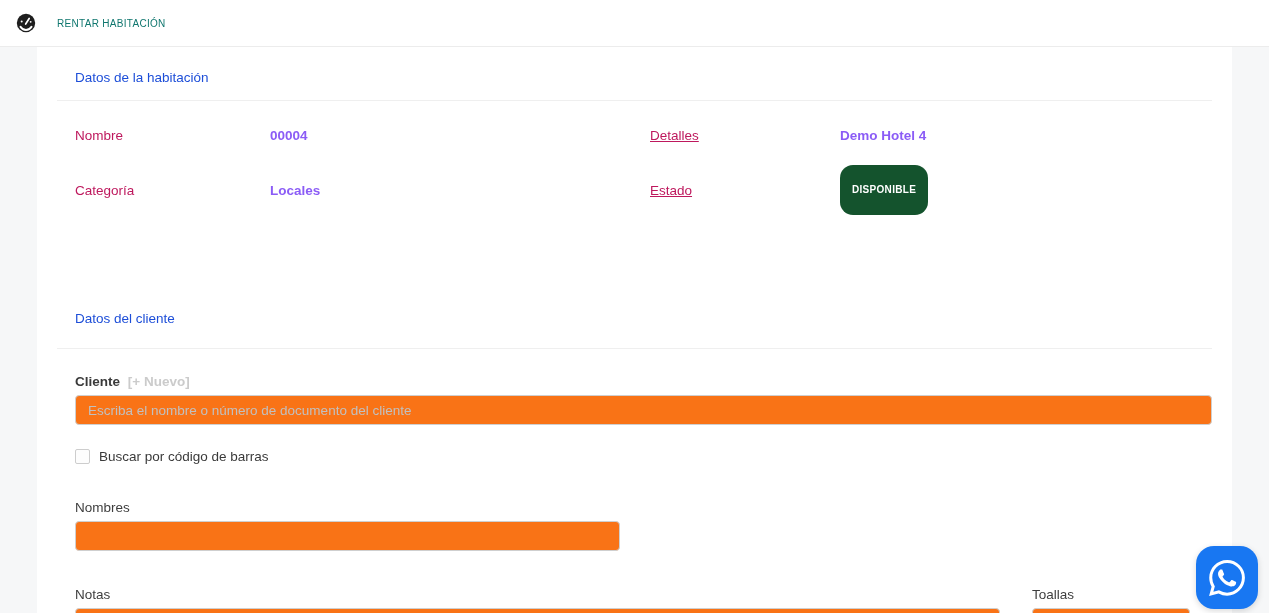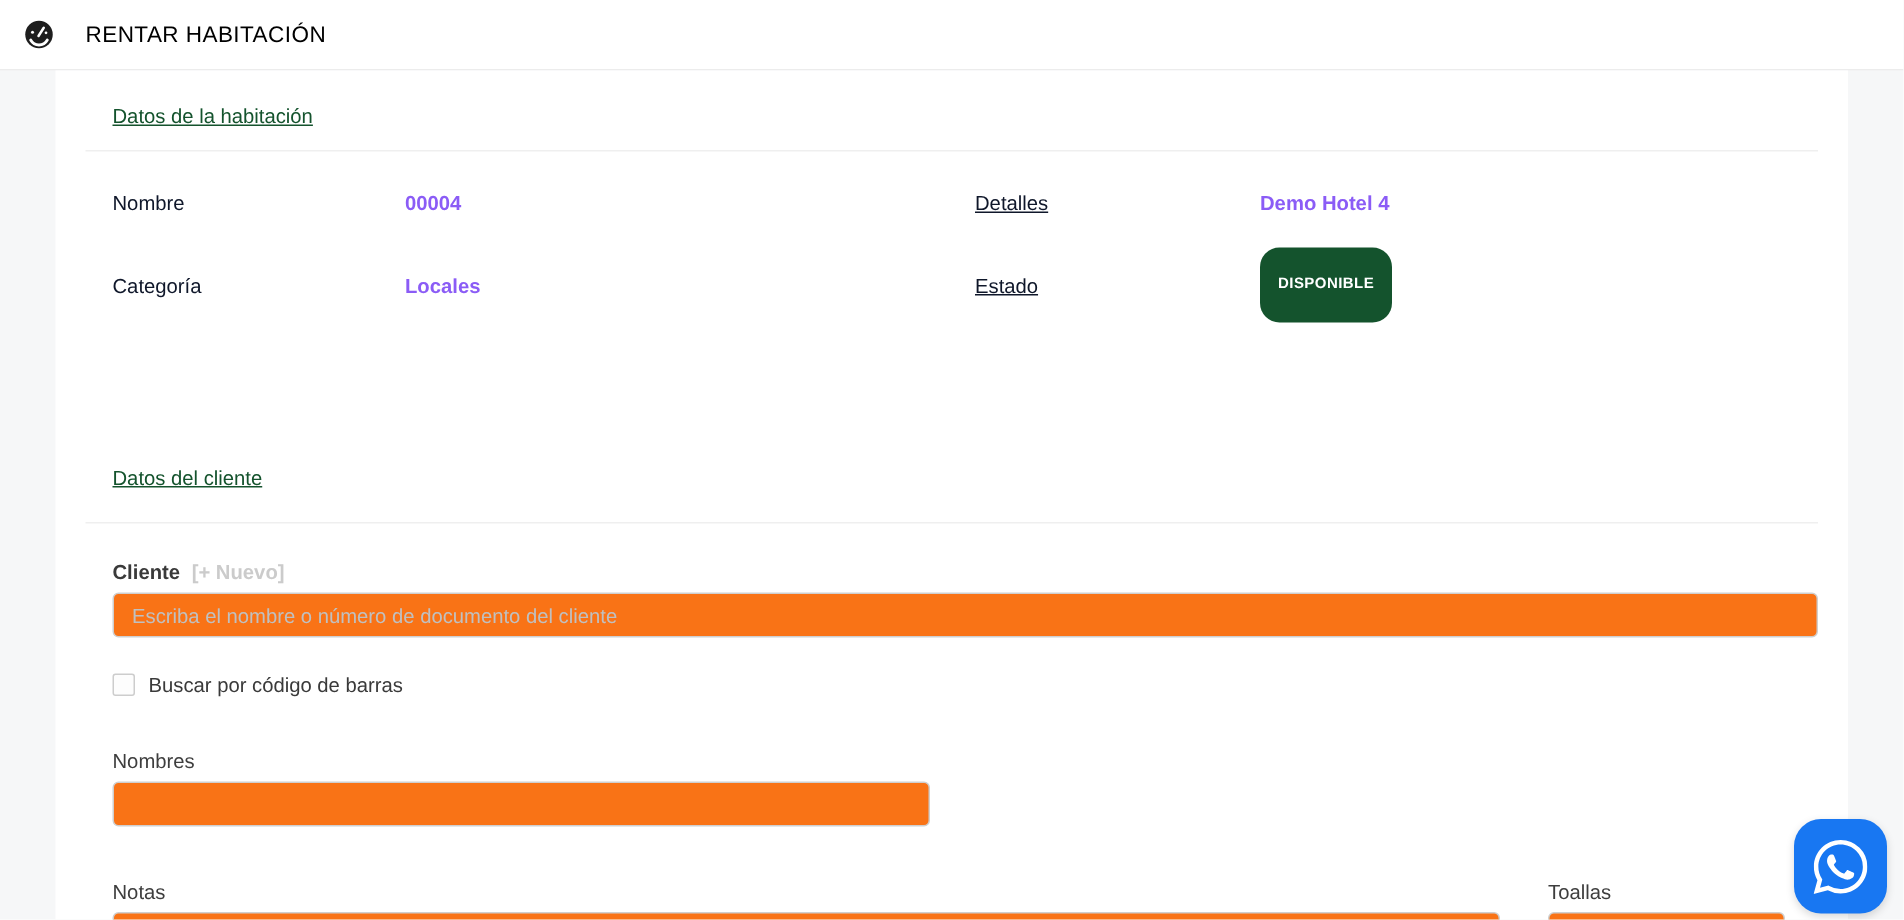--- a/index.html
+++ b/index.html
@@ -15,45 +15,44 @@
   
   .topbar {
     height:47px; background:#ffffff;
     border-bottom:1px solid #ececec;
     display:flex; align-items:center;
     padding-left:16px;
   }
   .logo { width:20px; height:20px; flex:0 0 auto; }
   .topbar-title {
     margin-left:21px;
-    font-size:15px; color:#000000;
+    font-size:10px; color:#0f766e;
     letter-spacing:0.3px;
   }
   
   .card {
     margin:0 37px; background:#ffffff;
     height:566px;
     padding:0 20px;
     position:relative;
   }
   .section-heading {
-    font-size:13.5px; color:#14532d;
+    font-size:13.5px; color:#1d4ed8;
     padding:23px 0 15px 18px;
-    text-decoration:underline;
   }
   .section-heading.client { padding-top:96px; padding-bottom:22px; }
   .divider { border:0; border-top:1px solid #efefef; margin:0; }
   
   .room-grid {
     display:grid; grid-template-columns:575px 1fr;
     row-gap:22px;
     padding:26px 0 0 18px;
   }
   .field-row { display:flex; align-items:center; min-height:16px; }
-  .field-label { font-size:13.5px; color:#0f172a; }
+  .field-label { font-size:13.5px; color:#be185d; }
   .room-grid .c1 .field-label { width:195px; flex:0 0 auto; }
   .room-grid .c2 .field-label { width:190px; flex:0 0 auto;text-decoration:underline; }
   .field-value { font-size:13.5px; font-weight:bold; color:#8b5cf6; }
   .badge {
     display:inline-block;
     background:#14532d; color:#ffffff;
     font-size:10px; font-weight:bold; letter-spacing:0.3px;
     padding:20px 12px; border-radius:13px;
     line-height:1;
   }

